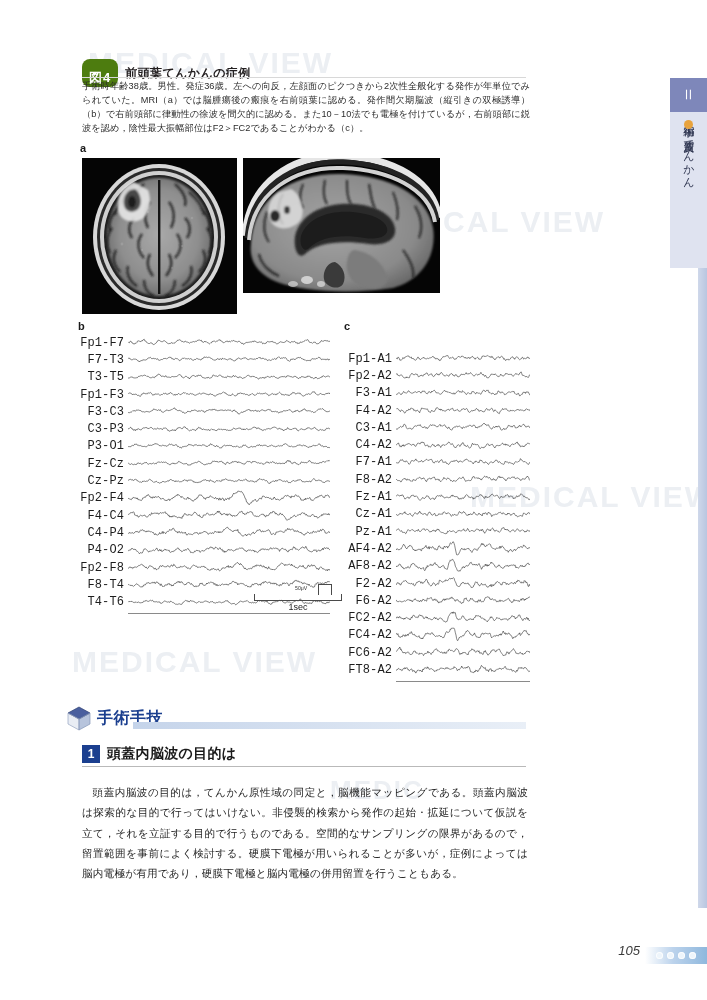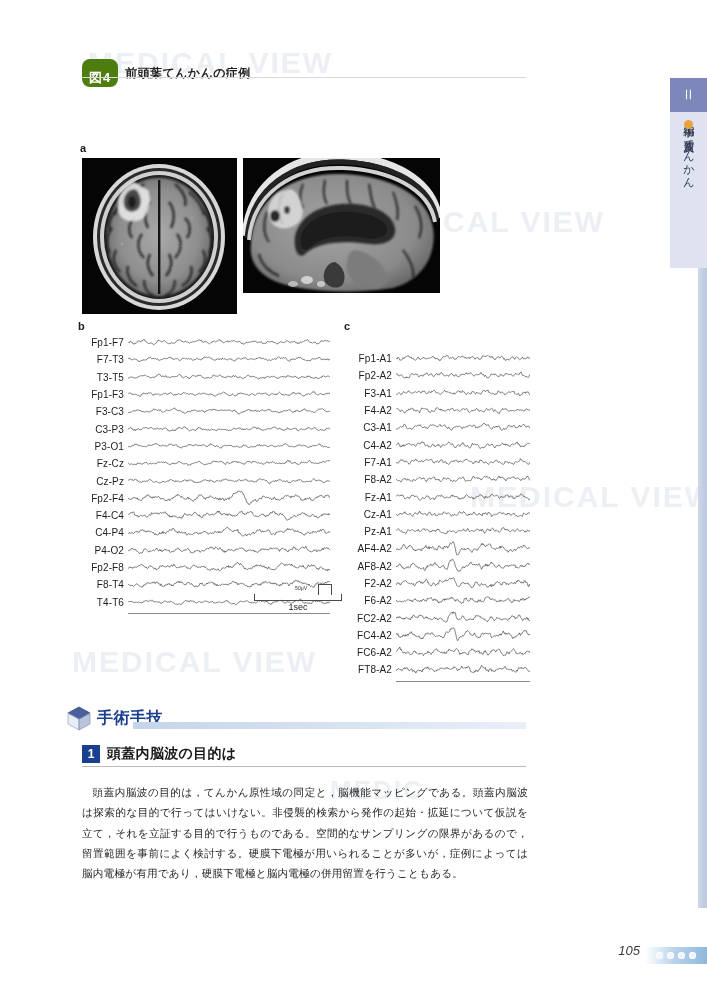--- a/index.html
+++ b/index.html
@@ -50,22 +50,22 @@
   .mri{position:absolute;background:#0b0b0b;overflow:hidden;}
   .mri-ax{left:82px;top:158px;width:155px;height:156px;}
   .mri-sag{left:243px;top:158px;width:197px;height:135px;}
   .mri svg{display:block;}
 
   
   .eeg{position:absolute;}
   .eeg-b{left:78px;top:334px;width:252px;}
   .eeg-c{left:344px;top:350px;width:186px;}
   .eeg-row{display:flex;align-items:center;height:17.3px;}
-  .eeg-lab{font-size:10px;color:#1d1d1d;text-align:right;letter-spacing:.1px;
-           white-space:nowrap;font-family:Liberation Sans, sans-serif;}
+  .eeg-lab{font-size:12px;color:#1d1d1d;text-align:right;letter-spacing:.1px;
+           white-space:nowrap;font-family:Liberation Mono, monospace;}
   .eeg-b .eeg-lab{width:46px;padding-right:4px;}
   .eeg-c .eeg-lab{width:48px;padding-right:4px;}
   .eeg-trace{flex:1;height:17px;}
   .eeg-trace svg{display:block;}
   .eeg-base{height:1px;background:#8a8a8a;margin-top:2px;}
   .eeg-b .eeg-base{margin-left:50px;}
   .eeg-c .eeg-base{margin-left:52px;}
 
   .scale-wrap{position:absolute;left:254px;top:592px;width:110px;}
   .scale-bar{position:relative;height:9px;}
@@ -125,20 +125,21 @@
       <div class="vtxt">新皮質てんかん</div>
     </div>
   </div>
   <div class="side-rail"></div>
 
   <div class="fig-head">
     <div class="fig-badge">図4</div>
     <div class="fig-title">前頭葉てんかんの症例</div>
   </div>
   <div class="fig-rule"></div>
+  <div class="fig-cap">手術時年齢38歳。男性。発症36歳。左への向反，左顔面のピクつきから2次性全般化する発作が年単位でみられていた。MRI（a）では脳腫瘍後の瘢痕を右前頭葉に認める。発作間欠期脳波（縦引きの双極誘導）（b）で右前頭部に律動性の徐波を間欠的に認める。また10－10法でも電極を付けているが，右前頭部に鋭波を認め，陰性最大振幅部位はF2＞FC2であることがわかる（c）。</div>
 
   <div class="plabel pa">a</div>
 
   <div class="mri mri-ax">
     <svg width="155" height="156" viewBox="0 0 155 156">
       <defs>
         <radialGradient id="gax" cx="50%" cy="48%" r="62%">
           <stop offset="0%" stop-color="#a9a9a9"></stop>
           <stop offset="62%" stop-color="#8e8e8e"></stop>
           <stop offset="100%" stop-color="#5a5a5a"></stop>

